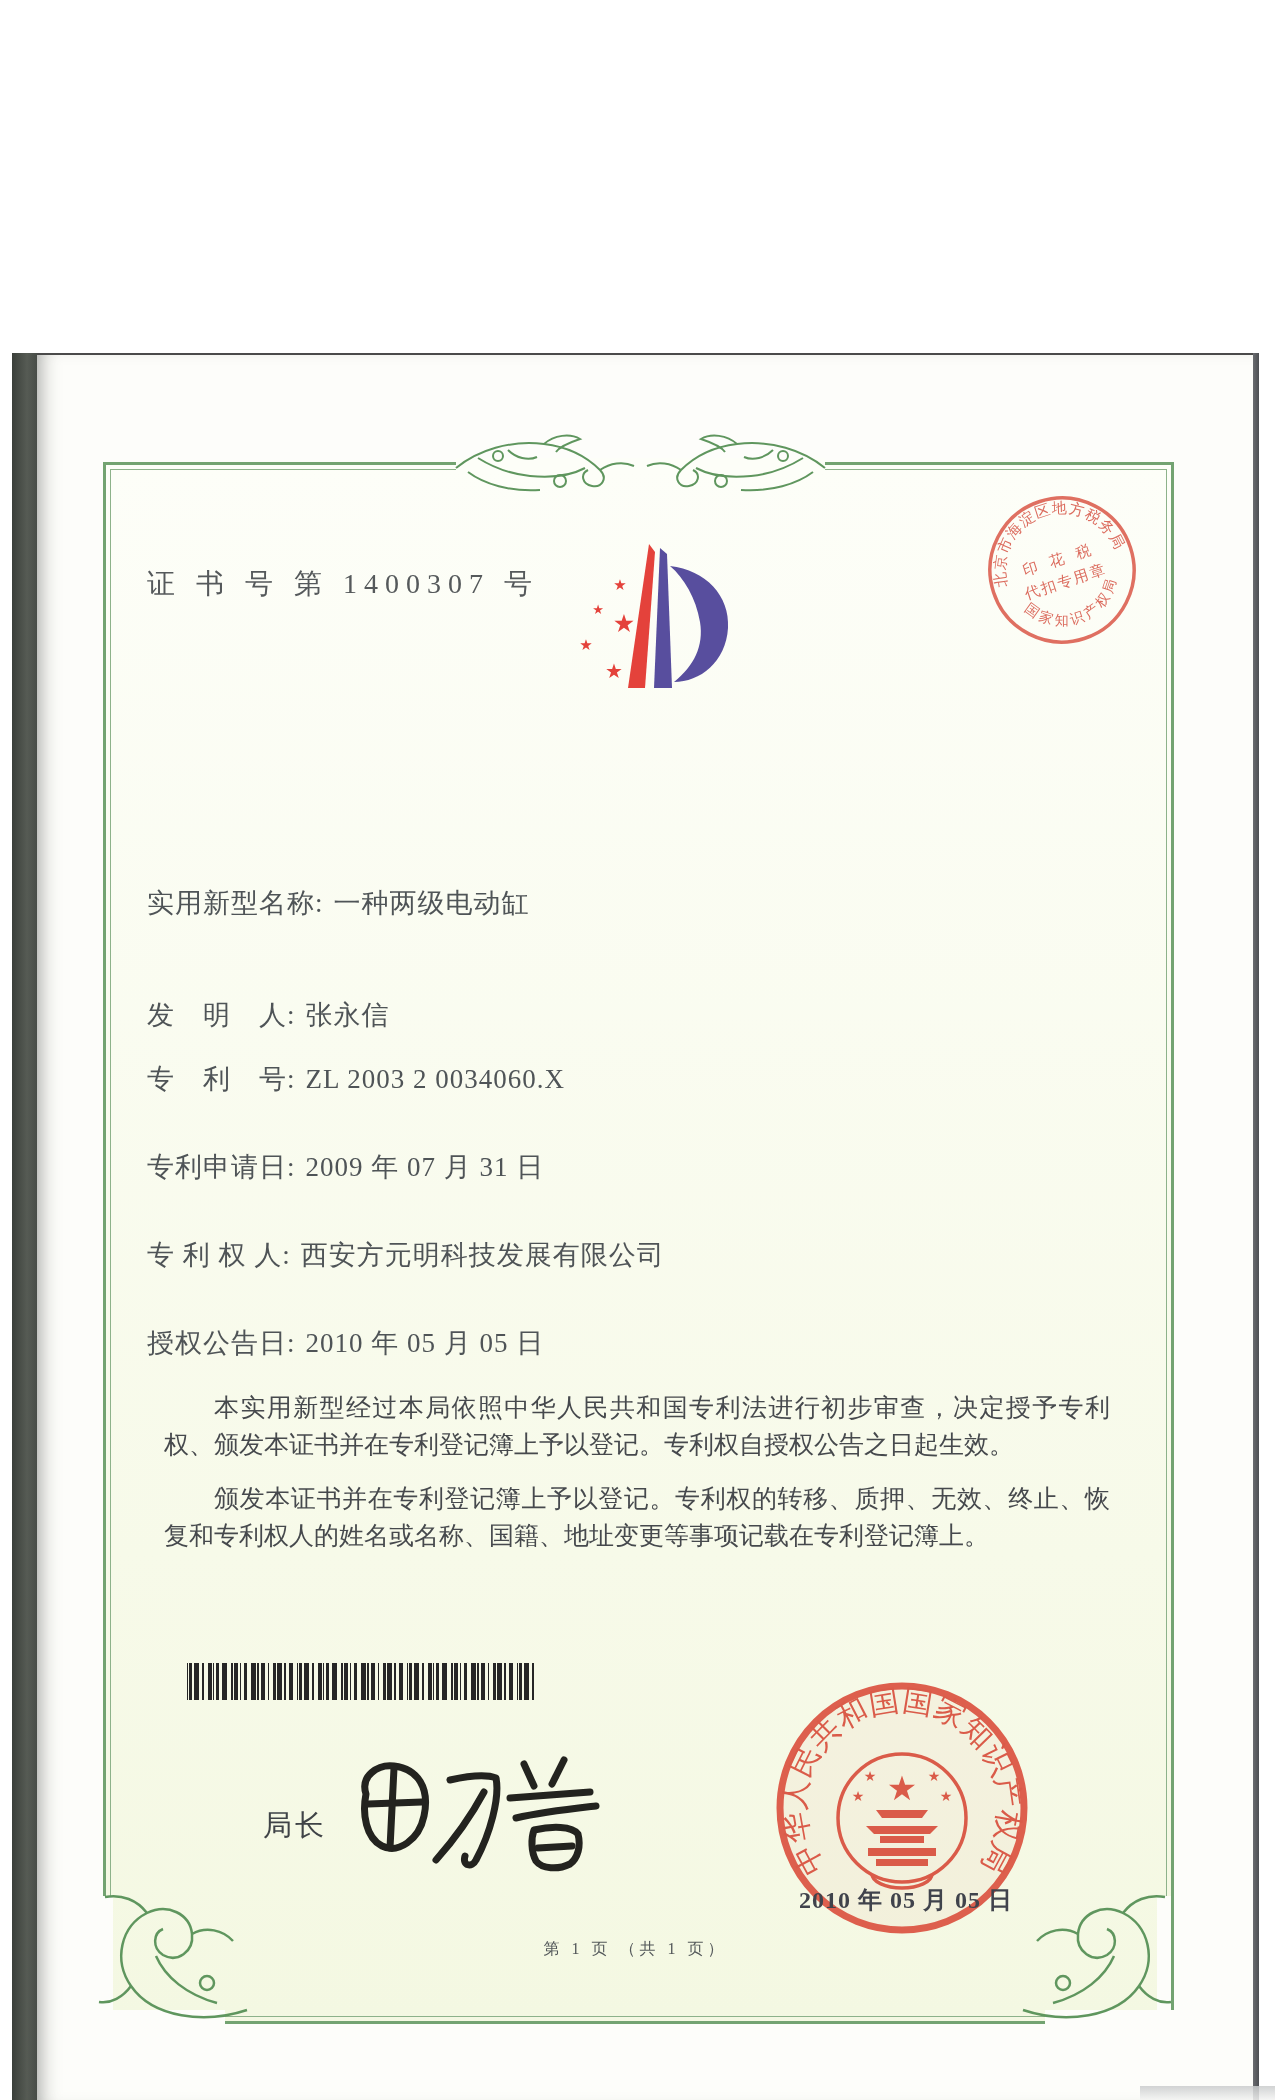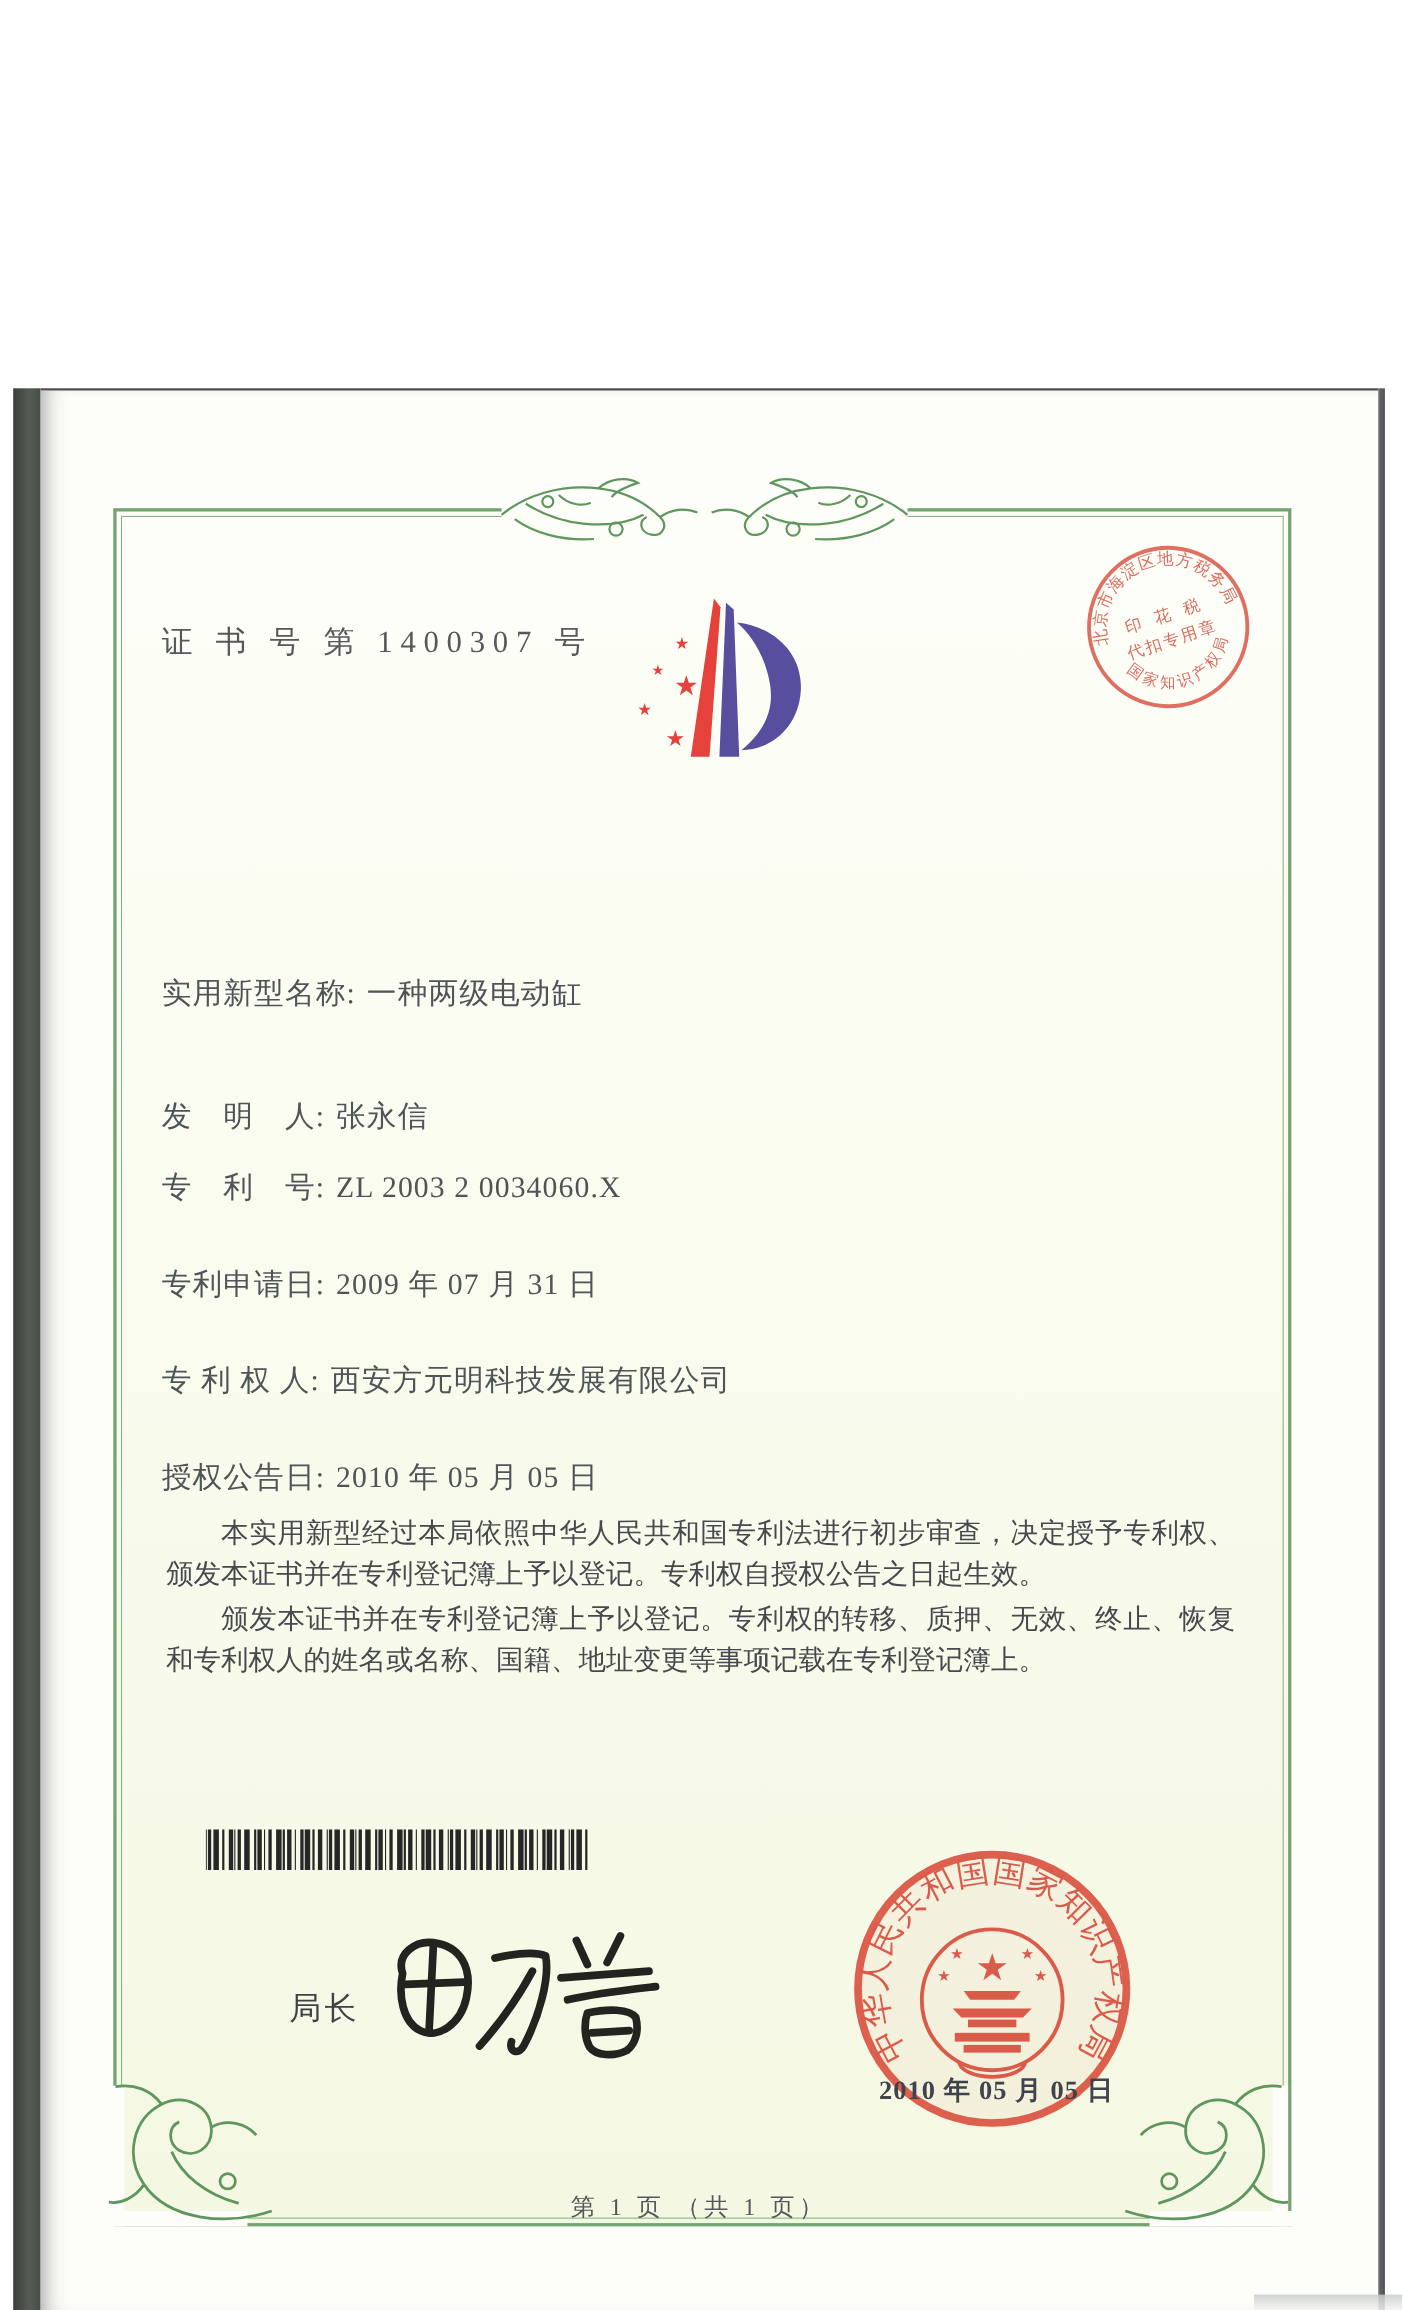--- a/index.html
+++ b/index.html
@@ -21,27 +21,27 @@
   .frame-inner{position:absolute;inset:4px;border:1px solid #8db28a;}
   .ornament{position:absolute;}
   
   .cert-no{position:absolute;left:147px;top:565px;font-size:28px;letter-spacing:7px;color:#55595b;}
   .cert-title{position:absolute;left:103px;top:710px;width:1065px;text-align:center;
         font-size:60px;font-weight:600;letter-spacing:13px;color:#3a3e41;}
   .field{position:absolute;left:147px;font-size:27px;color:#4f5457;letter-spacing:1px;white-space:nowrap;}
   .field .lbl{margin-right:10px;}
   .paras{position:absolute;left:147px;top:1372px;width:980px;font-size:25px;line-height:37px;
         color:#46494d;text-align:justify;}
-  .paras p{margin:4px;text-indent:2em;}
+  .paras p{margin:17px;text-indent:2em;}
   .barcode{position:absolute;left:187px;top:1663px;width:362px;height:37px;overflow:hidden;white-space:nowrap;}
   .commissioner{position:absolute;left:263px;top:1806px;font-size:29px;color:#3f4347;letter-spacing:3px;}
   .seal-date{position:absolute;left:788px;top:1884px;width:236px;text-align:center;
         font-size:24px;color:#40434c;letter-spacing:1px;font-weight:600;}
-  .footer{position:absolute;left:103px;top:1992px;width:1065px;text-align:center;
-        font-size:22px;letter-spacing:4px;color:#53585a;}
+  .footer{position:absolute;left:103px;top:1939px;width:1065px;text-align:center;
+        font-size:16px;letter-spacing:4px;color:#53585a;}
   svg text{font-family:"DejaVu Sans","Liberation Sans",sans-serif;}
 </style>
 </head>
 <body>
 
 <div id="page">
 
   <div class="binding-strip"></div>
   <div class="paper"></div>
   <div class="paper-right-edge"></div>

